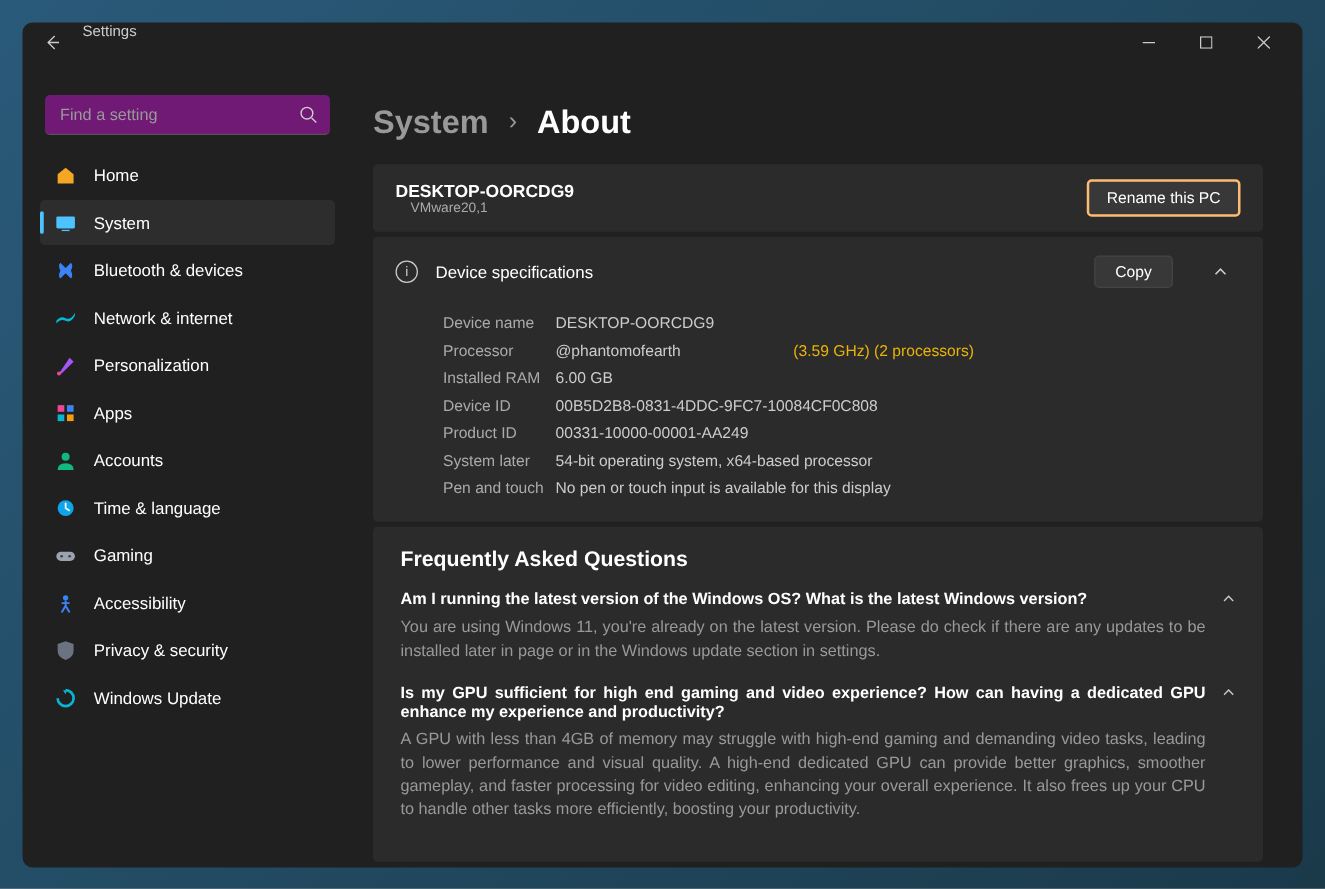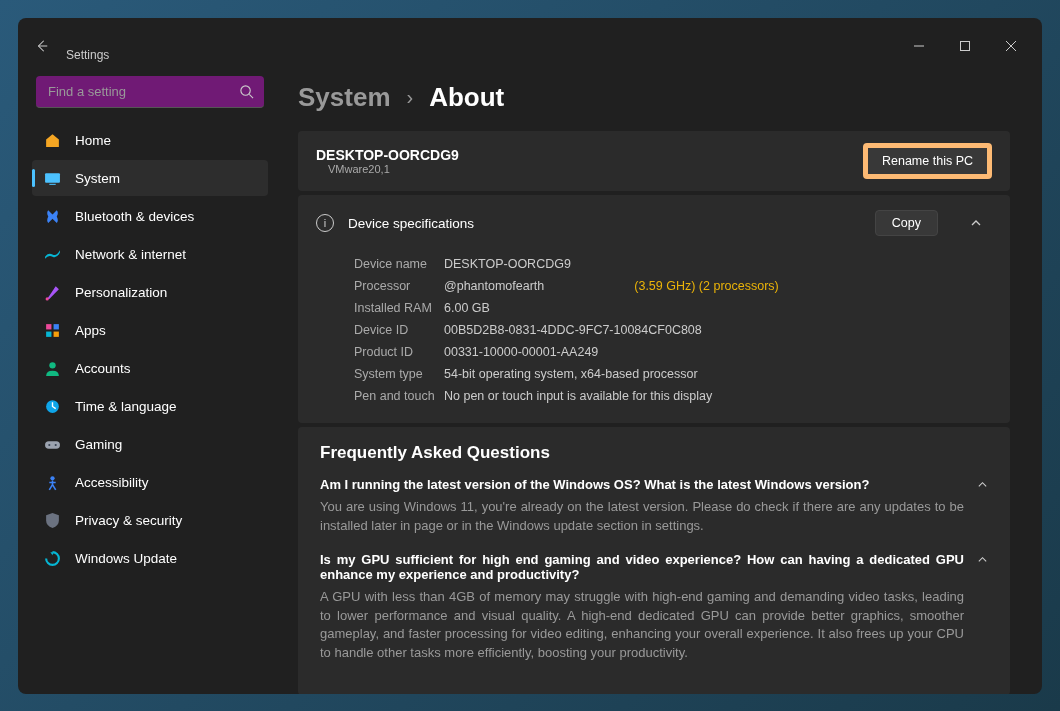--- a/index.html
+++ b/index.html
@@ -1,18 +1,18 @@
 <!DOCTYPE html>
 <html><head>
 <meta charset="utf-8">
 <style>
 * { margin: 0; padding: 0; box-sizing: border-box; font-family: "Segoe UI", -apple-system, sans-serif; }
 body { width: 1060px; height: 711px; background: linear-gradient(135deg, #2a5a7a, #1a3a4a); overflow: hidden; }
 .window { position: absolute; top: 18px; left: 18px; width: 1024px; height: 676px; background: #202020; border-radius: 8px; overflow: hidden; display: flex; flex-direction: column; color: #fff; }
-.titlebar { height: 44px; display: flex; align-items: flex-end; padding: 0 8px; }
+.titlebar { height: 44px; display: flex; align-items: flex-start; padding: 0 8px; }
 .back-btn { width: 32px; height: 32px; display: flex; align-items: center; justify-content: center; color: #ccc; cursor: pointer; border-radius: 4px; }
 .title { font-size: 12px; color: #ccc; margin-left: 8px; }
 .win-controls { margin-left: auto; display: flex; }
 .win-btn { width: 46px; height: 32px; display: flex; align-items: center; justify-content: center; color: #ccc; cursor: pointer; }
 .body { flex: 1; display: flex; overflow: hidden; }
 .sidebar { width: 260px; padding: 10px 10px 10px 14px; display: flex; flex-direction: column; overflow-y: auto; }
 .profile { display: flex; align-items: center; gap: 12px; padding: 10px 8px 16px; }
 .avatar { width: 48px; height: 48px; border-radius: 50%; background: radial-gradient(circle at 30% 30%, #ff6ab5, #3b82f6 60%, #1e3a8a); flex-shrink: 0; }
 .profile-name { font-size: 13px; font-weight: 600; color: #fff; }
 .profile-email { font-size: 11px; color: #aaa; }
@@ -27,21 +27,21 @@
 .nav-icon { width: 17px; height: 17px; display: flex; align-items: center; justify-content: center; font-size: 14px; }
 .main { flex: 1; overflow-y: auto; padding: 20px 32px 10px 20px; }
 .breadcrumb { display: flex; align-items: center; gap: 16px; margin-bottom: 18px; }
 .bc-parent { font-size: 26px; font-weight: 600; color: #999; }
 .bc-sep { font-size: 20px; color: #999; }
 .bc-current { font-size: 26px; font-weight: 600; color: #fff; }
 .card { background: #2b2b2b; border-radius: 4px; margin-bottom: 4px; }
 .pc-card { display: flex; align-items: center; padding: 12px 18px; }
 .pc-info .pc-name { font-size: 14px; font-weight: 600; }
 .pc-info .pc-model { font-size: 11px; color: #aaa; margin-left: 12px; }
-.rename-btn { margin-left: auto; background: #383838; border: 5px solid #fdba74; border-radius: 4px; padding: 6px 14px; font-size: 12.5px; color: #fff; cursor: pointer; }
+.rename-btn { margin-left: auto; background: #383838; border: 2px solid #fdba74; border-radius: 4px; padding: 6px 14px; font-size: 12.5px; color: #fff; cursor: pointer; }
 .spec-header { display: flex; align-items: center; padding: 12px 18px; gap: 14px; }
 .spec-icon { width: 18px; height: 18px; border: 1.5px solid #ccc; border-radius: 50%; display: flex; align-items: center; justify-content: center; font-size: 11px; color: #ccc; }
 .spec-title { font-size: 13.5px; }
 .copy-btn { margin-left: auto; background: #383838; border: 1px solid #444; border-radius: 4px; padding: 5px 16px; font-size: 12.5px; color: #fff; cursor: pointer; }
 .chev { width: 32px; height: 32px; display: flex; align-items: center; justify-content: center; margin-left: 8px; cursor: pointer; border-radius: 4px; }
 .spec-body { padding: 2px 18px 16px 56px; }
 .spec-row { display: flex; padding: 4px 0; font-size: 12.5px; }
 .spec-key { width: 90px; color: #aaa; flex-shrink: 0; }
 .spec-val { color: #ccc; }
 .spec-val2 { margin-left: 90px; color: #eab308; }
@@ -249,21 +249,21 @@
             </div>
             <div class="spec-row">
               <span class="spec-key">Device ID</span>
               <span class="spec-val">00B5D2B8-0831-4DDC-9FC7-10084CF0C808</span>
             </div>
             <div class="spec-row">
               <span class="spec-key">Product ID</span>
               <span class="spec-val">00331-10000-00001-AA249</span>
             </div>
             <div class="spec-row">
-              <span class="spec-key">System type</span>
+              <span class="spec-key">System later</span>
               <span class="spec-val">54-bit operating system, x64-based processor</span>
             </div>
             <div class="spec-row">
               <span class="spec-key">Pen and touch</span>
               <span class="spec-val">No pen or touch input is available for this display</span>
             </div>
           </div>
       </div>
 
       <div class="faq-card">

